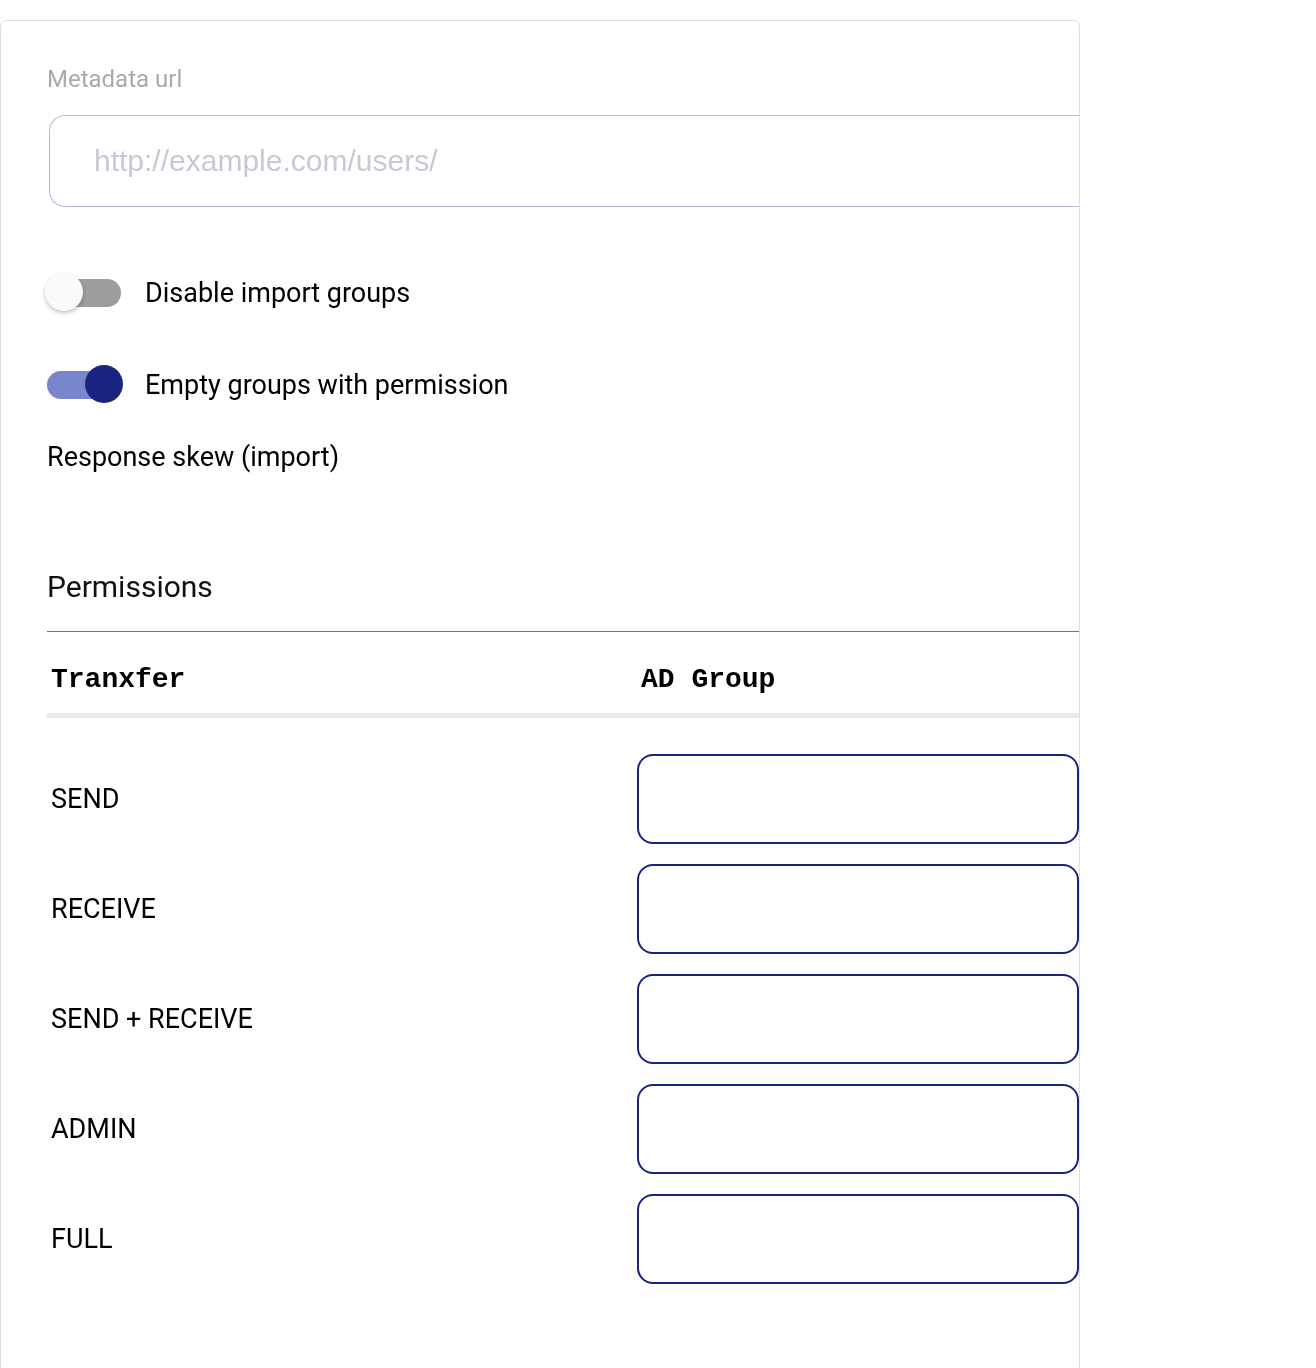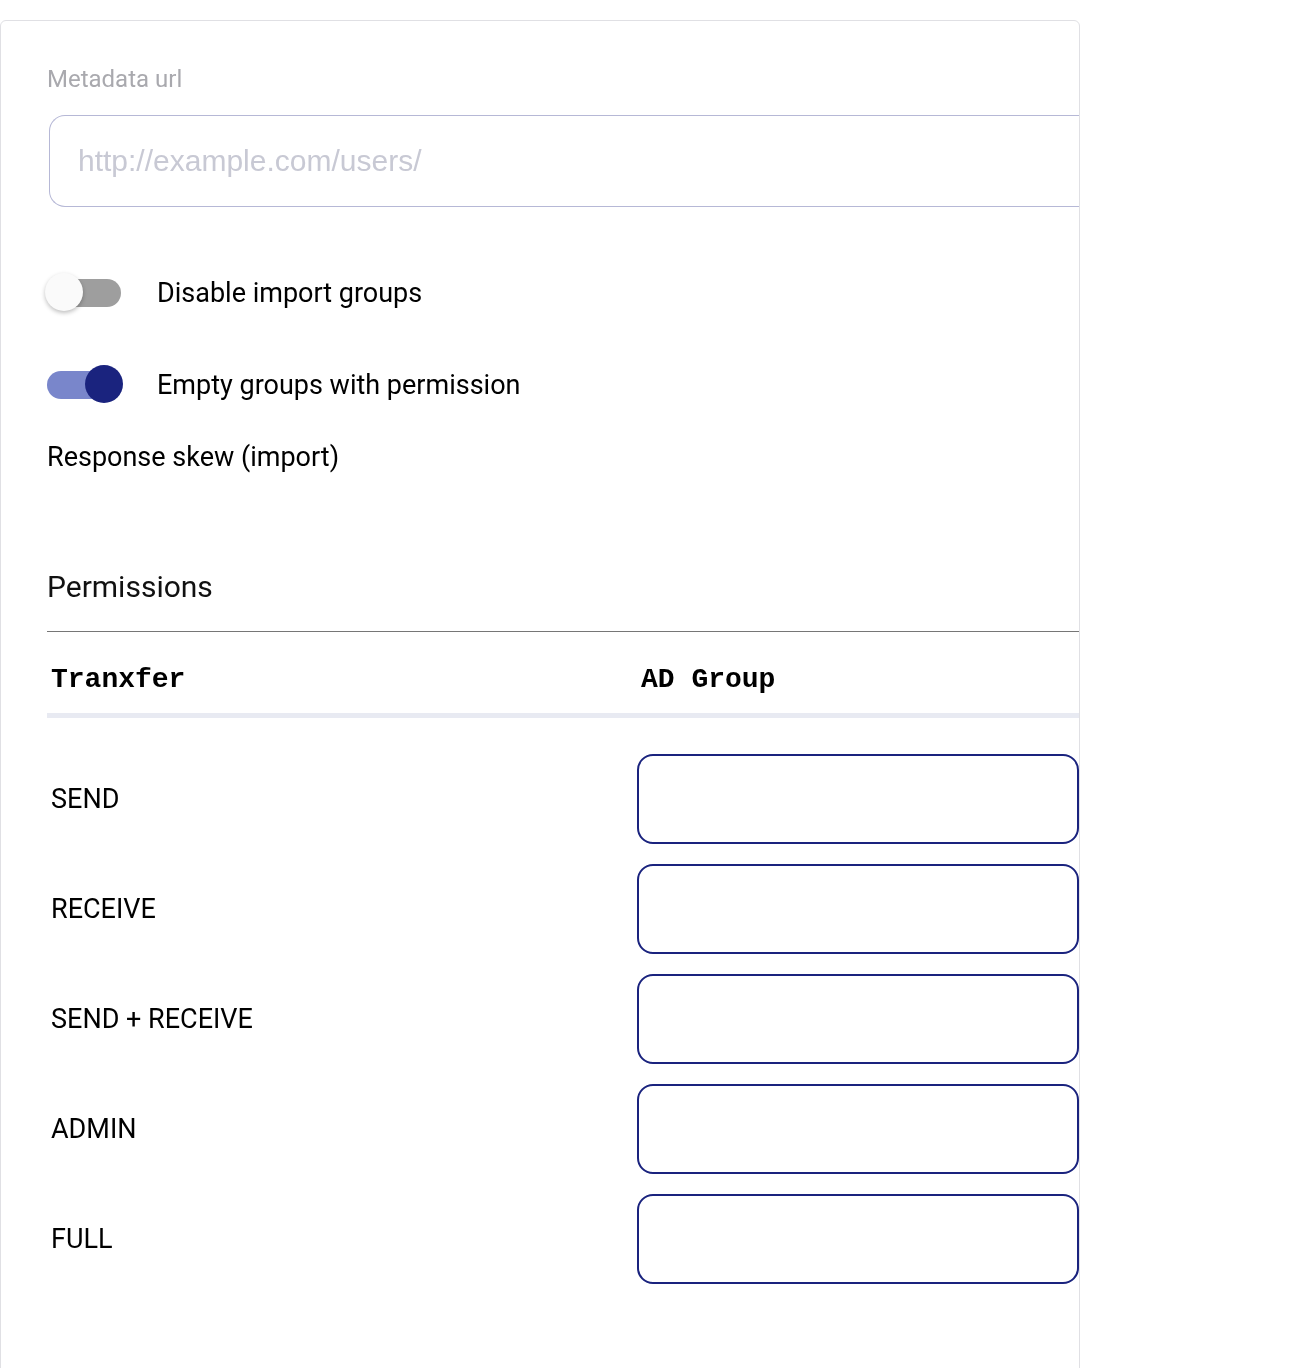--- a/index.html
+++ b/index.html
@@ -27,31 +27,31 @@
     margin-top: 4px;
   }
   .url-input {
     width: 100%;
     height: 92px;
     border: 1.5px solid #b6b8d6;
     border-right: none;
     border-radius: 16px 0 0 16px;
     margin-left: 2px;
     font-size: 30px;
-    padding: 0 28px;
+    padding: 0 44px;
     color: #333;
     outline: none;
   }
   .url-input::placeholder { color: #c8c9d4; }
 
   .toggles { margin-top: 70px; }
   .toggle-row {
     display: flex;
     align-items: center;
-    gap: 36px;
+    gap: 24px;
     margin-bottom: 60px;
   }
   .toggle-row:last-of-type { margin-bottom: 40px; }
   .toggle {
     position: relative;
     width: 74px;
     height: 28px;
     border-radius: 14px;
     flex-shrink: 0;
   }

